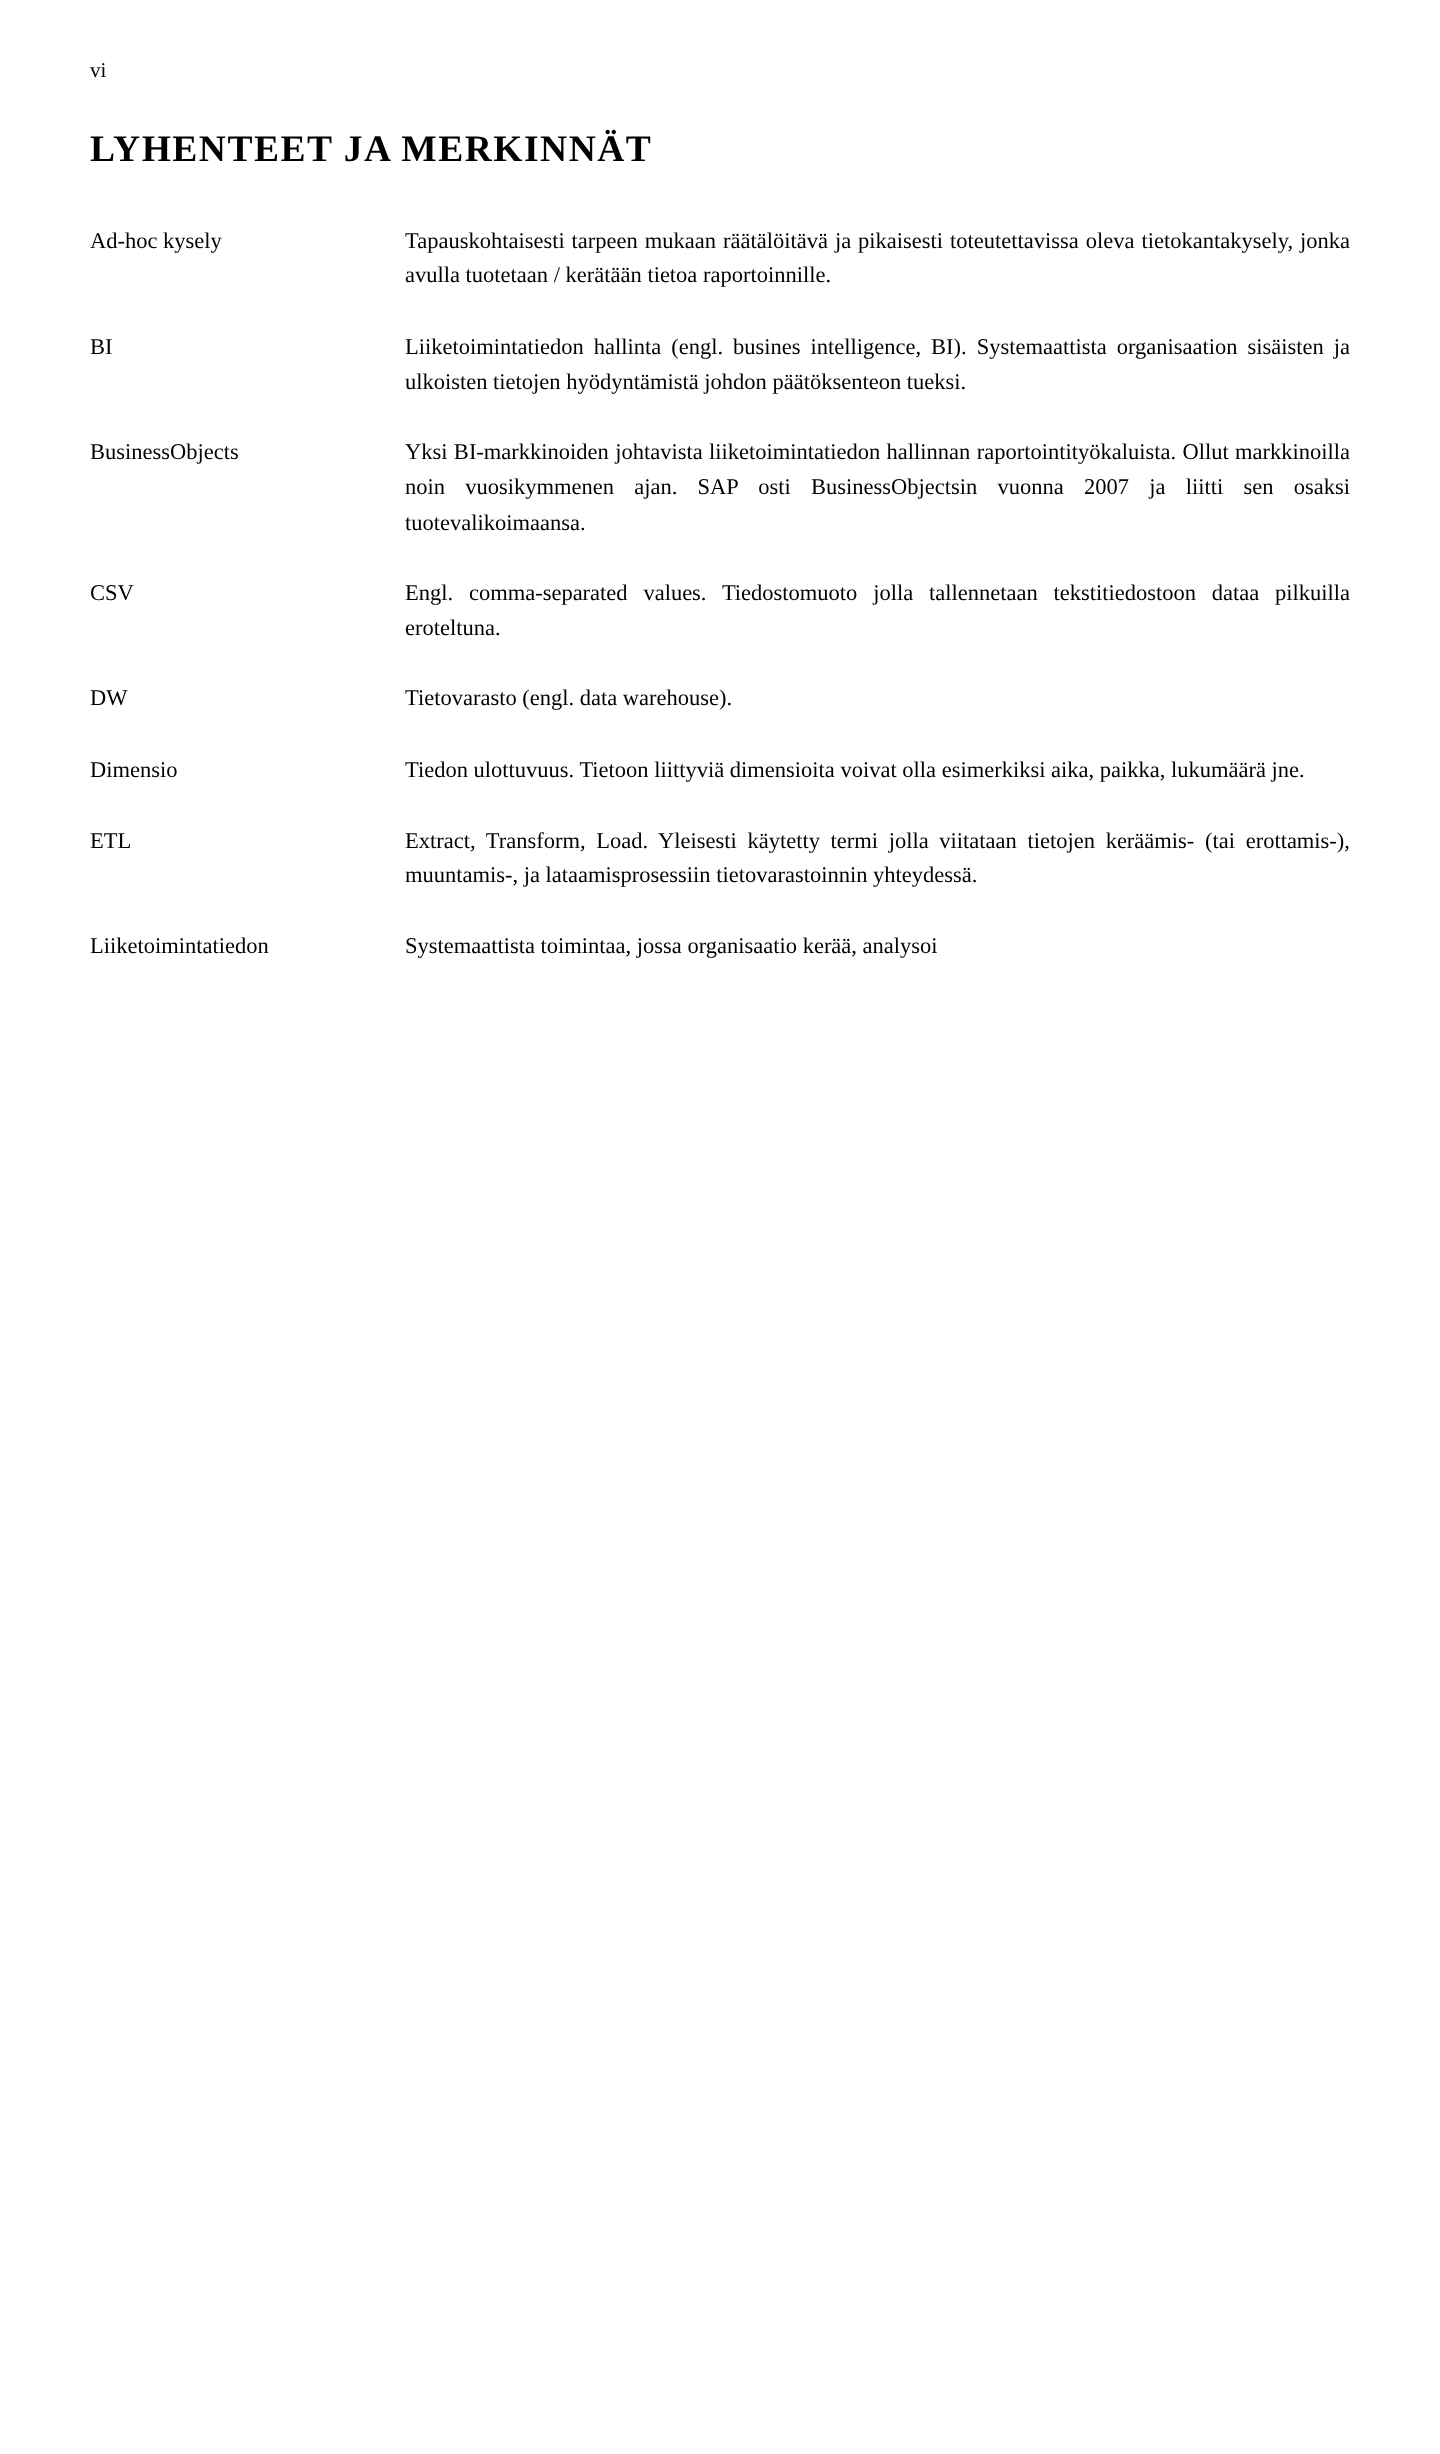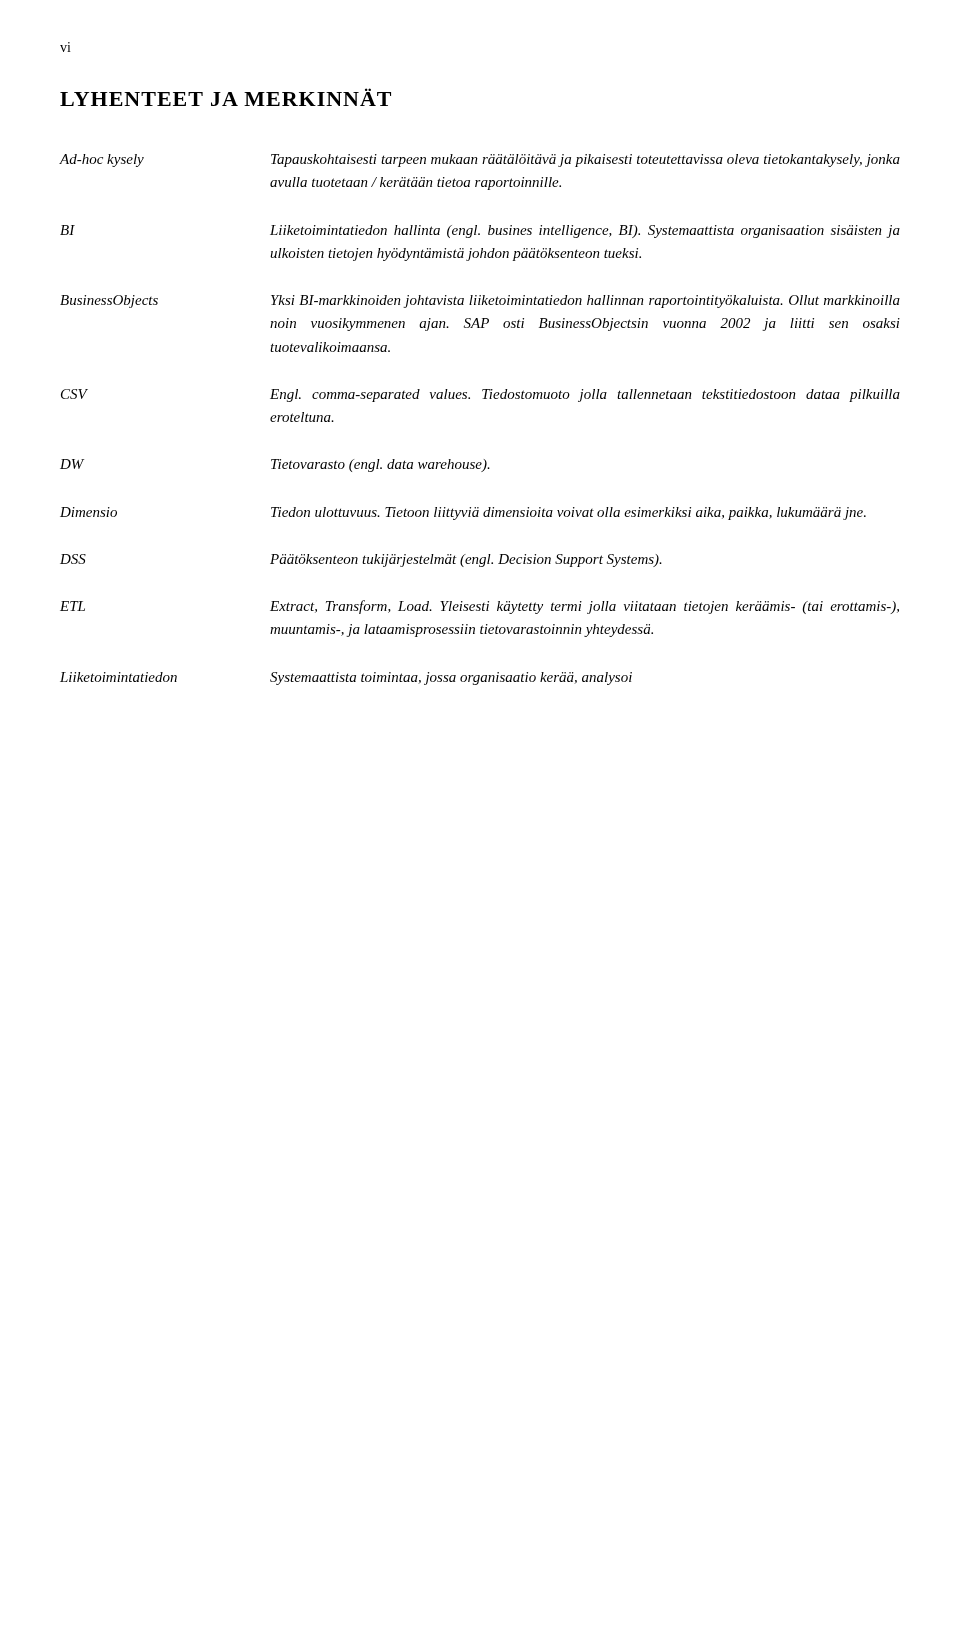--- a/index.html
+++ b/index.html
@@ -18,30 +18,29 @@
       padding: 40px 60px 60px 60px;
     }
 
     .page-number {
       font-size: 14px;
       margin-bottom: 30px;
       color: #000;
     }
 
     .page-title {
-      font-size: 22px;
+      font-size: 25px;
       font-weight: bold;
       margin-bottom: 36px;
       letter-spacing: 1px;
     }
 
     .glossary-table {
       width: 100%;
       border-collapse: collapse;
-      font-style: italic;
     }
 
     .glossary-table tr {
       vertical-align: top;
     }
 
     .glossary-table td {
       padding-bottom: 24px;
       line-height: 1.55;
     }
@@ -76,39 +75,35 @@
   <tr>
         <td class="term-col">Ad-hoc kysely</td>
         <td class="def-col">Tapauskohtaisesti tarpeen mukaan räätälöitävä ja pikaisesti toteutettavissa oleva tietokantakysely, jonka avulla tuotetaan / kerätään tietoa raportoinnille.</td>
       </tr>
       <tr>
         <td class="term-col">BI</td>
         <td class="def-col">Liiketoimintatiedon hallinta (engl. busines intelligence, BI). Systemaattista organisaation sisäisten ja ulkoisten tietojen hyödyntämistä johdon päätöksenteon tueksi.</td>
       </tr>
       <tr>
         <td class="term-col">BusinessObjects</td>
-        <td class="def-col">Yksi BI-markkinoiden johtavista liiketoimintatiedon hallinnan raportointityökaluista. Ollut markkinoilla noin vuosikymmenen ajan. SAP osti BusinessObjectsin vuonna 2002 ja liitti sen osaksi tuotevalikoimaansa.</td>
+        <td class="def-col">Yksi BI-markkinoiden johtavista liiketoimintatiedon hallinnan raportointityökaluista. Ollut markkinoilla noin vuosikymmenen ajan. SAP osti BusinessObjectsin vuonna 2007 ja liitti sen osaksi tuotevalikoimaansa.</td>
       </tr>
       <tr>
         <td class="term-col">CSV</td>
         <td class="def-col">Engl. comma-separated values. Tiedostomuoto jolla tallennetaan tekstitiedostoon dataa pilkuilla eroteltuna.</td>
       </tr>
       <tr>
         <td class="term-col">DW</td>
         <td class="def-col">Tietovarasto (engl. data warehouse).</td>
       </tr>
       <tr>
         <td class="term-col">Dimensio</td>
         <td class="def-col">Tiedon ulottuvuus. Tietoon liittyviä dimensioita voivat olla esimerkiksi aika, paikka, lukumäärä jne.</td>
       </tr>
       <tr>
-        <td class="term-col">DSS</td>
-        <td class="def-col">Päätöksenteon tukijärjestelmät (engl. Decision Support Systems).</td>
-      </tr>
-      <tr>
         <td class="term-col">ETL</td>
         <td class="def-col">Extract, Transform, Load. Yleisesti käytetty termi jolla viitataan tietojen keräämis- (tai erottamis-), muuntamis-, ja lataamisprosessiin tietovarastoinnin yhteydessä.</td>
       </tr>
       <tr>
         <td class="term-col">Liiketoimintatiedon</td>
         <td class="def-col">Systemaattista toimintaa, jossa organisaatio kerää, analysoi</td>
       </tr>
     </tbody>
 </table>
 

